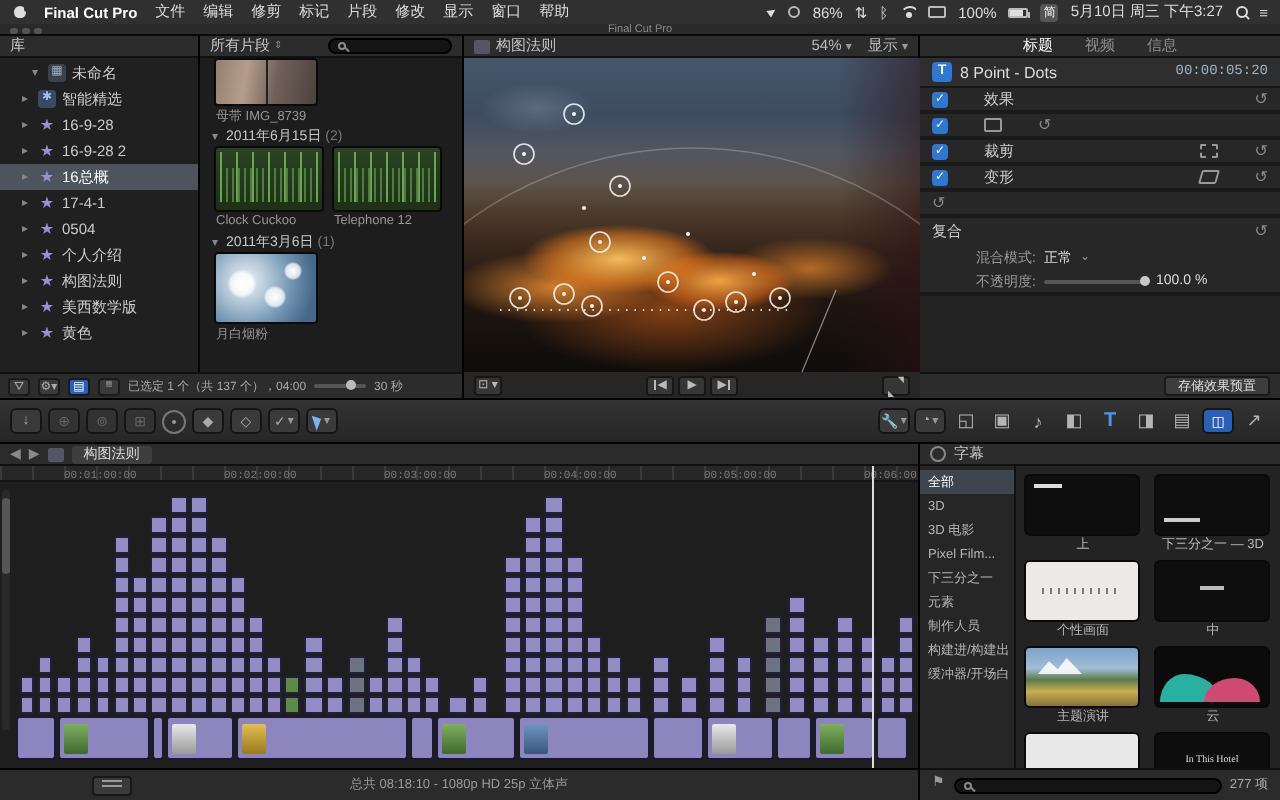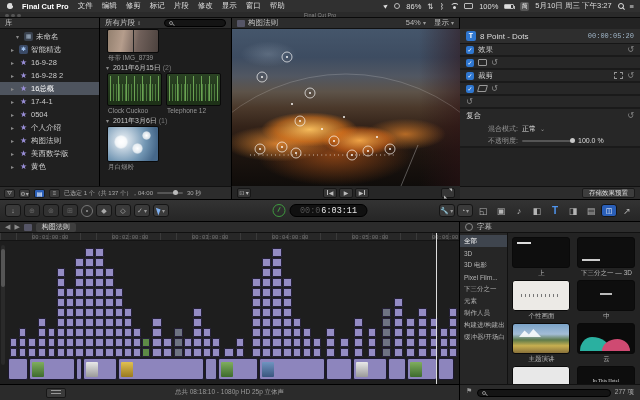--- a/index.html
+++ b/index.html
@@ -110,21 +110,21 @@
   #inspector{position:absolute;left:460px;top:18px;width:180px;height:181px;background:#232323;}
   #insp-tabs{position:absolute;left:0;top:0;right:0;height:11px;background:#2c2c2c;border-bottom:1px solid #111;
     display:flex;align-items:center;justify-content:center;gap:16px;font-size:7.5px;color:#8f8f8f;}
   #insp-tabs .active{color:#fff;}
   #insp-title{position:absolute;left:0;top:11px;right:0;height:15px;background:#2e2e2e;border-bottom:1px solid #161616;
     display:flex;align-items:center;gap:4px;padding:0 6px;}
   .ic-title{width:10px;height:10px;background:#2f77d0;border-radius:2px;color:#fff;font-size:7px;line-height:10px;text-align:center;font-weight:bold;flex:0 0 auto;}
   #insp-title .name{color:#ddd;font-size:8px;flex:1;}
   #insp-title .tc{color:#9fb4c6;font-size:7px;font-family:"Liberation Mono","DejaVu Sans Mono",monospace;}
   #insp-rows{position:absolute;left:0;top:26px;right:0;}
-  .irow{height:13px;background:#272727;border-bottom:2px solid #1a1a1a;display:flex;align-items:center;gap:4px;padding:0 6px;font-size:7.5px;color:#cfcfcf;}
+  .irow{height:13px;background:#272727;border-bottom:2px solid #1a1a1a;display:flex;align-items:center;gap:18px;padding:0 6px;font-size:7.5px;color:#cfcfcf;}
   .cbox{width:8px;height:8px;background:#2f77d0;border-radius:2px;color:#fff;font-size:6px;line-height:8px;text-align:center;flex:0 0 auto;}
   .irow .lbl{flex:1;}
   .reset{color:#8a8a8a;font-size:8px;}
   .mini-ic{width:9px;height:7px;border:1px solid #999;border-radius:1px;}
   .mini-ic.crop{border-style:dashed;}
   .mini-ic.distort{transform:skewX(-16deg);}
   .subrow{height:13px;background:#272727;display:flex;align-items:center;gap:4px;padding:0 6px;font-size:7px;}
   .subrow .sl{width:52px;text-align:right;color:#999;}
   .subrow .val{color:#ddd;}
   .chev{color:#999;font-size:6px;}
@@ -436,20 +436,25 @@
         <span class="vbtn">▶</span>
         <span class="vbtn">▶<span class="tbar"></span></span>
       </span>
       <span class="vbtn" style="margin-left:auto">
           <span class="fsicon"></span>
         </span>
     </div>
   </div>
 
   <div id="inspector">
+    <div id="insp-tabs">
+        <span class="active">标题</span>
+        <span>视频</span>
+        <span>信息</span>
+      </div>
     <div id="insp-title">
       <span class="ic-title">T</span>
       <span class="name">8 Point - Dots</span>
       <span class="tc">00:00:05:20</span>
     </div>
     <div id="insp-rows">
       <div id="sect-rows">
           <div class="irow">
             <span class="cbox">✓</span>
             <span class="lbl">效果</span>
@@ -461,20 +466,21 @@
             <span class="reset">↺</span>
           </div>
           <div class="irow">
             <span class="cbox">✓</span>
             <span class="lbl">裁剪</span>
             <span class="mini-ic crop"></span>
             <span class="reset">↺</span>
           </div>
           <div class="irow">
             <span class="cbox">✓</span>
+            <span class="lbl">变形</span>
             <span class="mini-ic distort"></span>
             <span class="reset">↺</span>
           </div>
         </div>
       <div class="irow">
         <span class="reset">↺</span>
       </div>
       <div class="irow" style="border-bottom:none">
         <span class="lbl">复合</span>
         <span class="reset">↺</span>
@@ -502,27 +508,20 @@
     <span class="tbtn dim">⊞</span>
     <span id="bg-tasks"></span>
     <span class="tbtn">◆</span>
     <span class="tbtn">◇</span>
     <span class="tbtn">✓<span class="chev">▾</span></span>
     <span class="tbtn">
         <span class="cursor-ic"></span>
         <span class="chev">▾</span>
       </span>
 
-    <span id="tc-group">
-      <span id="meter"></span>
-      <span id="timecode">
-        <span class="dim">00:0</span>
-        <span>6:03:11</span>
-      </span>
-    </span>
 
     <span id="tb-right">
       <span class="tbtn">🔧<span class="chev">▾</span></span>
       <span class="tbtn">◔<span class="chev">▾</span></span>
       <span class="tbtn flat">
           <span class="tglyph">◱</span>
         </span>
       <span class="tbtn flat">
           <span class="tglyph">▣</span>
         </span>

